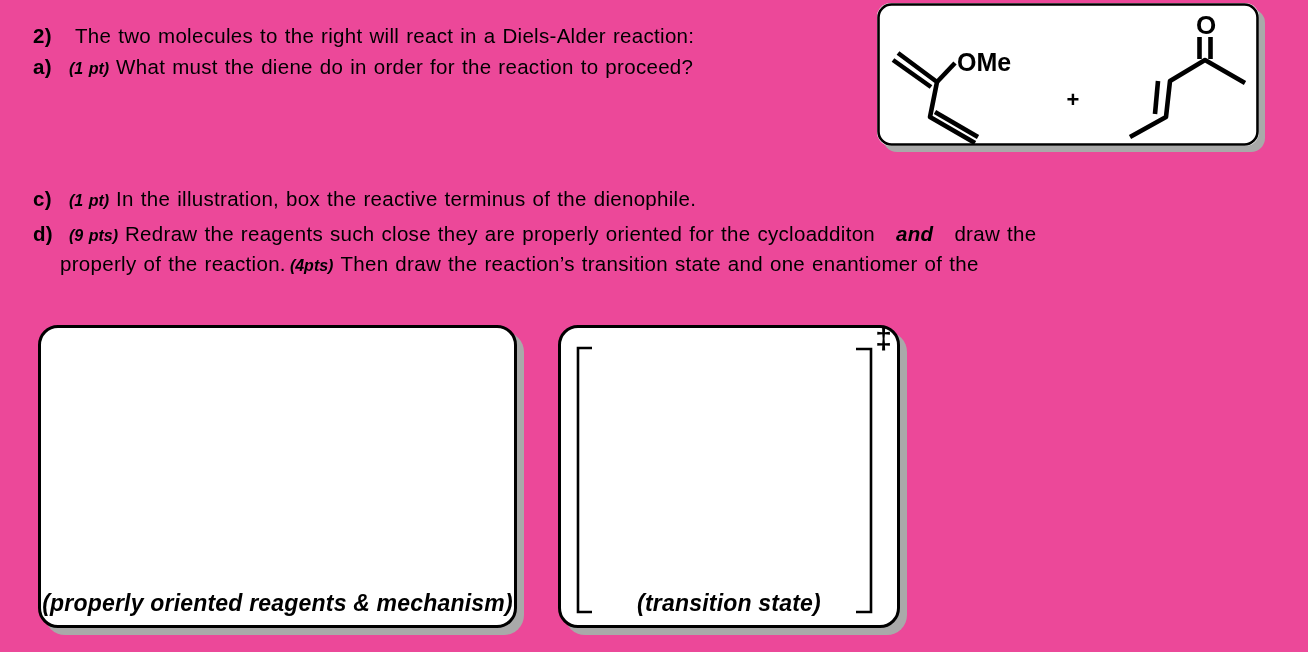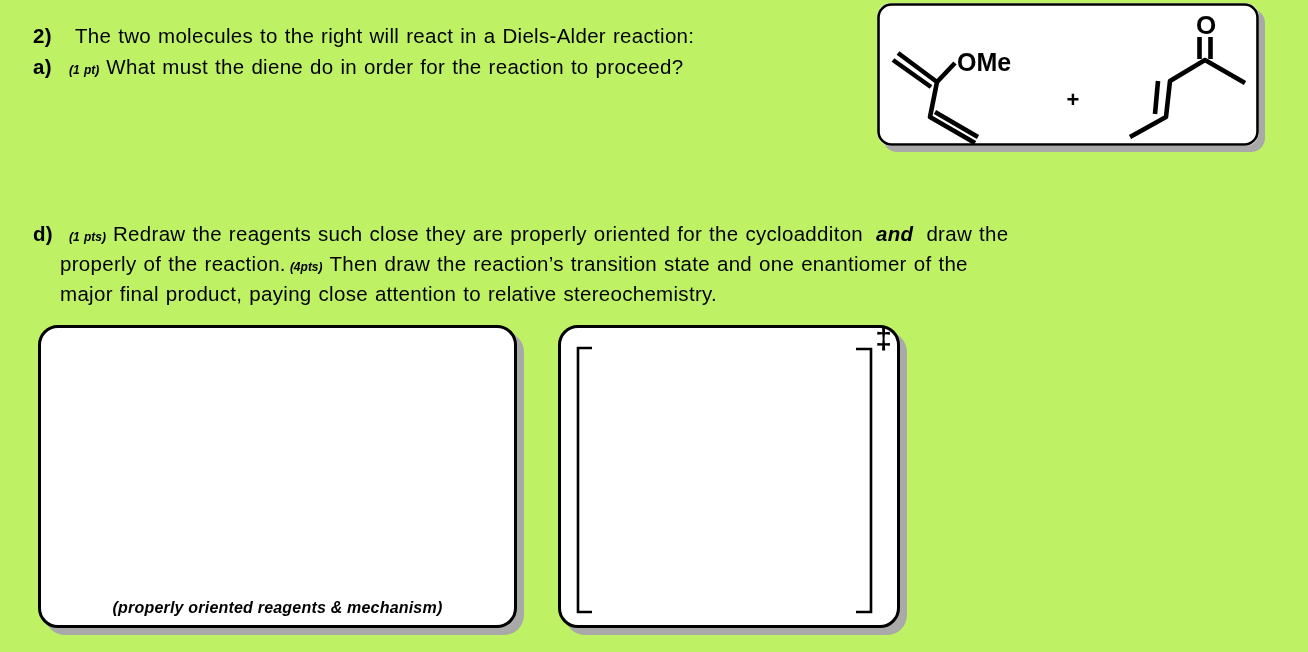--- a/index.html
+++ b/index.html
@@ -3,36 +3,36 @@
 <meta charset="utf-8">
 <style>
   * { margin:0; padding:0; box-sizing:border-box; }
   html,body { background:#ffffff; }
   body {
     width:1308px; height:652px;
     font-family:"Liberation Sans", sans-serif;
     color:#000;
     overflow:hidden;
   }
-  .page { position:relative; width:1308px; height:652px; background:#bef264; }
+  .page { position:relative; width:1308px; height:652px; background:#ec4899; }
 
   
   .qline {
     position:absolute; left:33px;
     font-size:20.5px; letter-spacing:0.3px; word-spacing:1px;
     white-space:nowrap; color:#000;
   }
   .marker { font-weight:700; display:inline-block; width:36px; }
   .marker.wide { width:42px; }
   .pts {
-    font-style:italic; font-weight:700; font-size:12px;
+    font-style:italic; font-weight:700; font-size:16px;
     margin-right:7px; letter-spacing:0;
   }
   .pts.inline { margin-left:4px; margin-right:7px; }
-  .bi { font-weight:700; font-style:italic; margin:0 13px; }
+  .bi { font-weight:700; font-style:italic; margin:0 21px; }
   .cont { left:60px; }
 
   
   .reagent-box {
     position:absolute; left:877px; top:3px; width:382px; height:143px;
     border-radius:14px; background:#fff;
     box-shadow:6px 6px 0 #a9a9a9;
   }
   .reagent-box svg { display:block; }
 
@@ -41,21 +41,21 @@
     position:absolute; top:325px; height:303px;
     border:3px solid #000; border-radius:20px; background:#fff;
     box-shadow:7px 7px 0 #a9a9a9;
   }
   .box-mechanism { left:38px;  width:479px; }
   .box-transition { left:558px; width:342px; }
   .box-final { left:908px; width:339px; }
   .box-label {
     position:absolute; bottom:8px; left:0; right:0;
     text-align:center; font-weight:700; font-style:italic;
-    font-size:16px; letter-spacing:0.2px;
+    font-size:23px; letter-spacing:0.2px;
   }
   .bracket-svg { position:absolute; left:0; top:0; }
   .dagger {
     position:absolute; top:-4px; right:5px;
     font-size:30px; font-weight:700; line-height:1;
   }
 </style>
 </head>
 <body>
 
@@ -63,32 +63,32 @@
 
   <div class="qline" style="top:24px">
     <span class="marker wide">2)</span><span>The two molecules to the right will react in a Diels-Alder reaction:</span>
   </div>
 
   <div class="qline" style="top:55px">
     <span class="marker">a)</span><span class="pts">(1 pt)</span><span>What must the diene do in order for the reaction to proceed?</span>
   </div>
 
 
+  <div class="qline" style="top:187px">
+    <span class="marker">c)</span><span class="pts">(1 pt)</span><span>In the illustration, box the reactive terminus of the dienophile.</span>
+  </div>
 
   <div class="qline" style="top:222px">
-    <span class="marker">d)</span><span class="pts">(1 pts)</span><span>Redraw the reagents such close they are properly oriented for the cycloadditon</span><span class="bi">and</span><span>draw the</span>
+    <span class="marker">d)</span><span class="pts">(9 pts)</span><span>Redraw the reagents such close they are properly oriented for the cycloadditon</span><span class="bi">and</span><span>draw the</span>
   </div>
 
   <div class="qline cont" style="top:252px">
     <span>properly of the reaction.</span><span class="pts inline">(4pts)</span><span>Then draw the reaction’s transition state and one enantiomer of the</span>
   </div>
 
-  <div class="qline cont" style="top:282px">
-    <span>major final product, paying close attention to relative stereochemistry.</span>
-  </div>
 
   <div class="reagent-box">
     <svg width="382" height="143" viewBox="0 0 382 143">
 
       <rect x="1.5" y="1.5" width="379" height="140" rx="13" fill="#ffffff" stroke="#000000" stroke-width="2.6"></rect>
 
       <g stroke="#000000" stroke-width="4.6" fill="none" stroke-linejoin="round">
         <polyline points="21,50 60,79 53,114 98,140"></polyline>
         <line x1="16" y1="57" x2="54" y2="84"></line>
         <line x1="58" y1="109" x2="101" y2="134"></line>
@@ -113,16 +113,17 @@
   </div>
 
   <div class="answer-box box-transition">
     <svg class="bracket-svg" width="336" height="297" viewBox="0 0 336 297">
       <g stroke="#000000" stroke-width="2.6" fill="none">
         <path d="M 31,20 L 17,20 L 17,284 L 31,284"></path>
         <path d="M 295,21 L 310,21 L 310,284 L 295,284"></path>
       </g>
     </svg>
     <span class="dagger">‡</span>
+    <div class="box-label">(transition state)</div>
   </div>
 
 
 </div>
 
 </body></html>

